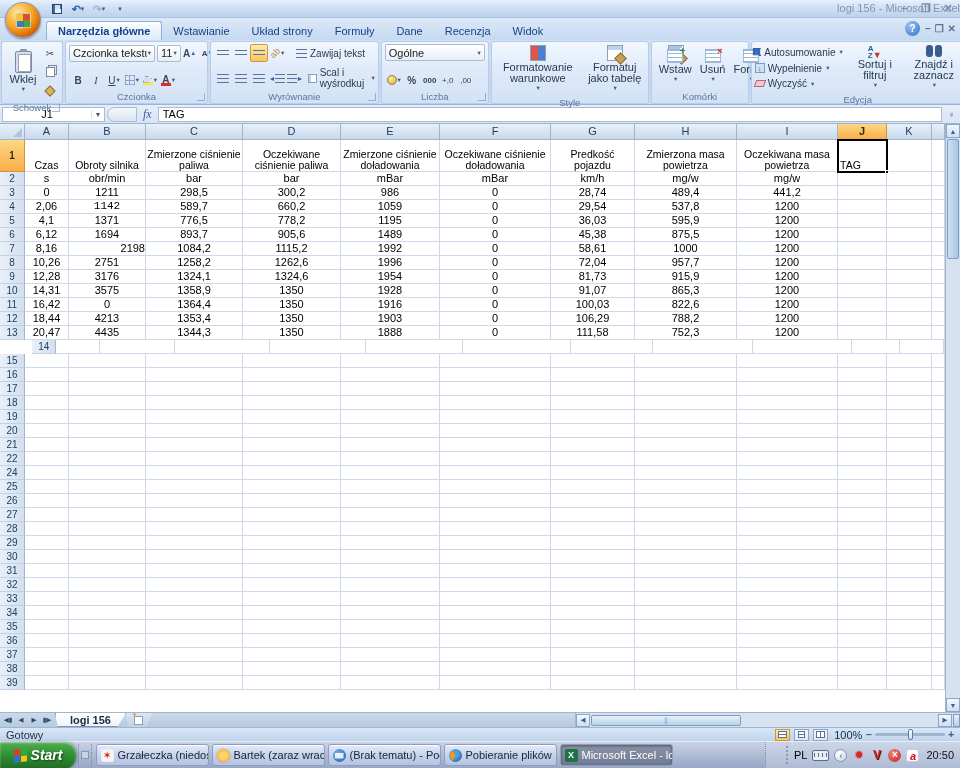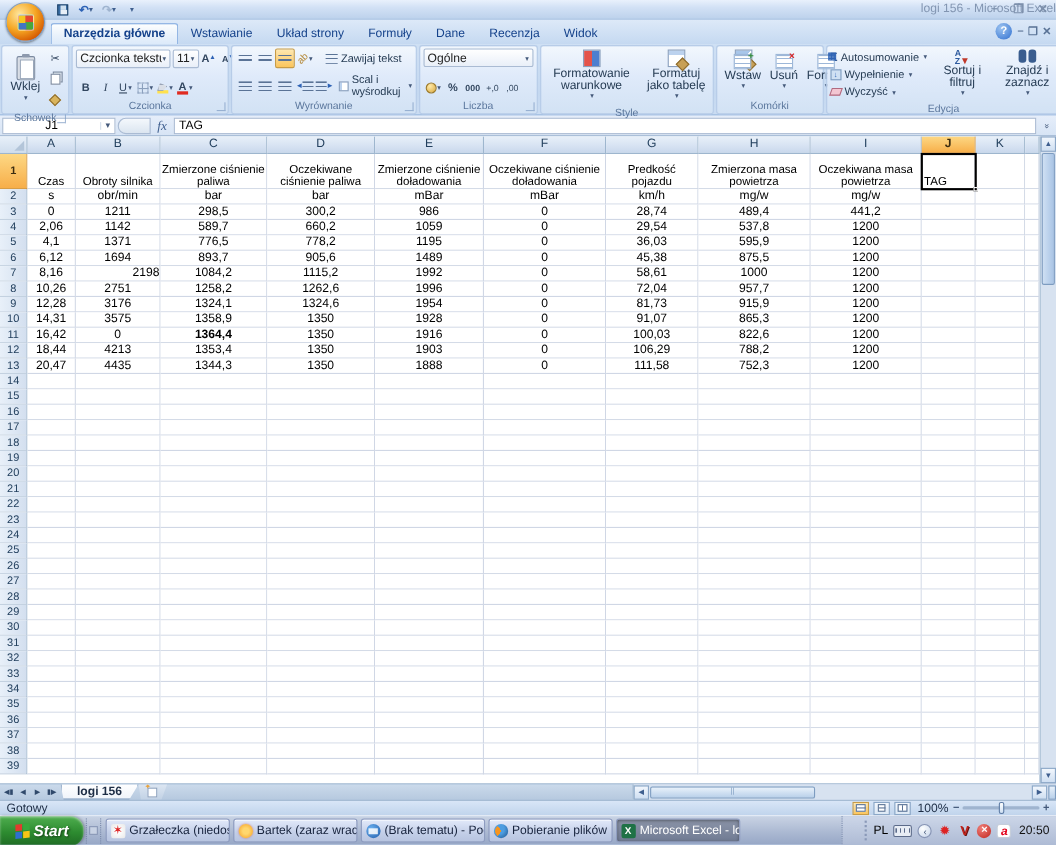--- a/index.html
+++ b/index.html
@@ -532,21 +532,21 @@
         <div class="gcell" style="width: 84px; line-height: 13px;">28,74</div>
         <div class="gcell" style="width: 102px; line-height: 13px;">489,4</div>
         <div class="gcell" style="width: 101px; line-height: 13px;">441,2</div>
         <div class="gcell" style="width: 49px; line-height: 13px;"></div>
         <div class="gcell" style="width: 45px; line-height: 13px;"></div>
         <div class="gcell" style="flex: 1 1 0%;"></div>
       </div>
       <div class="g-row" style="height: 14px;">
         <div class="rowhdr">4</div>
         <div class="gcell" style="width: 44px; line-height: 13px;">2,06</div>
-        <div class="gcell" style="width: 77px; line-height: 13px;">1142</div>
+        <div class="gcell" style="width: 77px; line-height: 13px; font-family: Liberation Mono, monospace;">1142</div>
         <div class="gcell" style="width: 97px; line-height: 13px;">589,7</div>
         <div class="gcell" style="width: 98px; line-height: 13px;">660,2</div>
         <div class="gcell" style="width: 99px; line-height: 13px;">1059</div>
         <div class="gcell" style="width: 111px; line-height: 13px;">0</div>
         <div class="gcell" style="width: 84px; line-height: 13px;">29,54</div>
         <div class="gcell" style="width: 102px; line-height: 13px;">537,8</div>
         <div class="gcell" style="width: 101px; line-height: 13px;">1200</div>
         <div class="gcell" style="width: 49px; line-height: 13px;"></div>
         <div class="gcell" style="width: 45px; line-height: 13px;"></div>
         <div class="gcell" style="flex: 1 1 0%;"></div>
@@ -638,21 +638,21 @@
         <div class="gcell" style="width: 102px; line-height: 13px;">865,3</div>
         <div class="gcell" style="width: 101px; line-height: 13px;">1200</div>
         <div class="gcell" style="width: 49px; line-height: 13px;"></div>
         <div class="gcell" style="width: 45px; line-height: 13px;"></div>
         <div class="gcell" style="flex: 1 1 0%;"></div>
       </div>
       <div class="g-row" style="height: 14px;">
         <div class="rowhdr">11</div>
         <div class="gcell" style="width: 44px; line-height: 13px;">16,42</div>
         <div class="gcell" style="width: 77px; line-height: 13px;">0</div>
-        <div class="gcell" style="width: 97px; line-height: 13px; font-weight: bold;">1364,4</div>
+        <div class="gcell" style="width: 97px; line-height: 13px;">1364,4</div>
         <div class="gcell" style="width: 98px; line-height: 13px;">1350</div>
         <div class="gcell" style="width: 99px; line-height: 13px;">1916</div>
         <div class="gcell" style="width: 111px; line-height: 13px;">0</div>
         <div class="gcell" style="width: 84px; line-height: 13px;">100,03</div>
         <div class="gcell" style="width: 102px; line-height: 13px;">822,6</div>
         <div class="gcell" style="width: 101px; line-height: 13px;">1200</div>
         <div class="gcell" style="width: 49px; line-height: 13px;"></div>
         <div class="gcell" style="width: 45px; line-height: 13px;"></div>
         <div class="gcell" style="flex: 1 1 0%;"></div>
       </div>
@@ -679,21 +679,21 @@
         <div class="gcell" style="width: 98px; line-height: 13px;">1350</div>
         <div class="gcell" style="width: 99px; line-height: 13px;">1888</div>
         <div class="gcell" style="width: 111px; line-height: 13px;">0</div>
         <div class="gcell" style="width: 84px; line-height: 13px;">111,58</div>
         <div class="gcell" style="width: 102px; line-height: 13px;">752,3</div>
         <div class="gcell" style="width: 101px; line-height: 13px;">1200</div>
         <div class="gcell" style="width: 49px; line-height: 13px;"></div>
         <div class="gcell" style="width: 45px; line-height: 13px;"></div>
         <div class="gcell" style="flex: 1 1 0%;"></div>
       </div>
-      <div class="g-row" style="height: 14px;">
+      <div class="g-row" style="height: 14px; margin-left: 32px;">
         <div class="rowhdr">14</div>
         <div class="gcell" style="width: 44px; line-height: 13px;"></div>
         <div class="gcell" style="width: 77px; line-height: 13px;"></div>
         <div class="gcell" style="width: 97px; line-height: 13px;"></div>
         <div class="gcell" style="width: 98px; line-height: 13px;"></div>
         <div class="gcell" style="width: 99px; line-height: 13px;"></div>
         <div class="gcell" style="width: 111px; line-height: 13px;"></div>
         <div class="gcell" style="width: 84px; line-height: 13px;"></div>
         <div class="gcell" style="width: 102px; line-height: 13px;"></div>
         <div class="gcell" style="width: 101px; line-height: 13px;"></div>
@@ -801,35 +801,20 @@
         <div class="gcell" style="width: 111px; line-height: 13px;"></div>
         <div class="gcell" style="width: 84px; line-height: 13px;"></div>
         <div class="gcell" style="width: 102px; line-height: 13px;"></div>
         <div class="gcell" style="width: 101px; line-height: 13px;"></div>
         <div class="gcell" style="width: 49px; line-height: 13px;"></div>
         <div class="gcell" style="width: 45px; line-height: 13px;"></div>
         <div class="gcell" style="flex: 1 1 0%;"></div>
       </div>
       <div class="g-row" style="height: 14px;">
         <div class="rowhdr">22</div>
-        <div class="gcell" style="width: 44px; line-height: 13px;"></div>
-        <div class="gcell" style="width: 77px; line-height: 13px;"></div>
-        <div class="gcell" style="width: 97px; line-height: 13px;"></div>
-        <div class="gcell" style="width: 98px; line-height: 13px;"></div>
-        <div class="gcell" style="width: 99px; line-height: 13px;"></div>
-        <div class="gcell" style="width: 111px; line-height: 13px;"></div>
-        <div class="gcell" style="width: 84px; line-height: 13px;"></div>
-        <div class="gcell" style="width: 102px; line-height: 13px;"></div>
-        <div class="gcell" style="width: 101px; line-height: 13px;"></div>
-        <div class="gcell" style="width: 49px; line-height: 13px;"></div>
-        <div class="gcell" style="width: 45px; line-height: 13px;"></div>
-        <div class="gcell" style="flex: 1 1 0%;"></div>
-      </div>
-      <div class="g-row" style="height: 14px;">
-        <div class="rowhdr">23</div>
         <div class="gcell" style="width: 44px; line-height: 13px;"></div>
         <div class="gcell" style="width: 77px; line-height: 13px;"></div>
         <div class="gcell" style="width: 97px; line-height: 13px;"></div>
         <div class="gcell" style="width: 98px; line-height: 13px;"></div>
         <div class="gcell" style="width: 99px; line-height: 13px;"></div>
         <div class="gcell" style="width: 111px; line-height: 13px;"></div>
         <div class="gcell" style="width: 84px; line-height: 13px;"></div>
         <div class="gcell" style="width: 102px; line-height: 13px;"></div>
         <div class="gcell" style="width: 101px; line-height: 13px;"></div>
         <div class="gcell" style="width: 49px; line-height: 13px;"></div>

